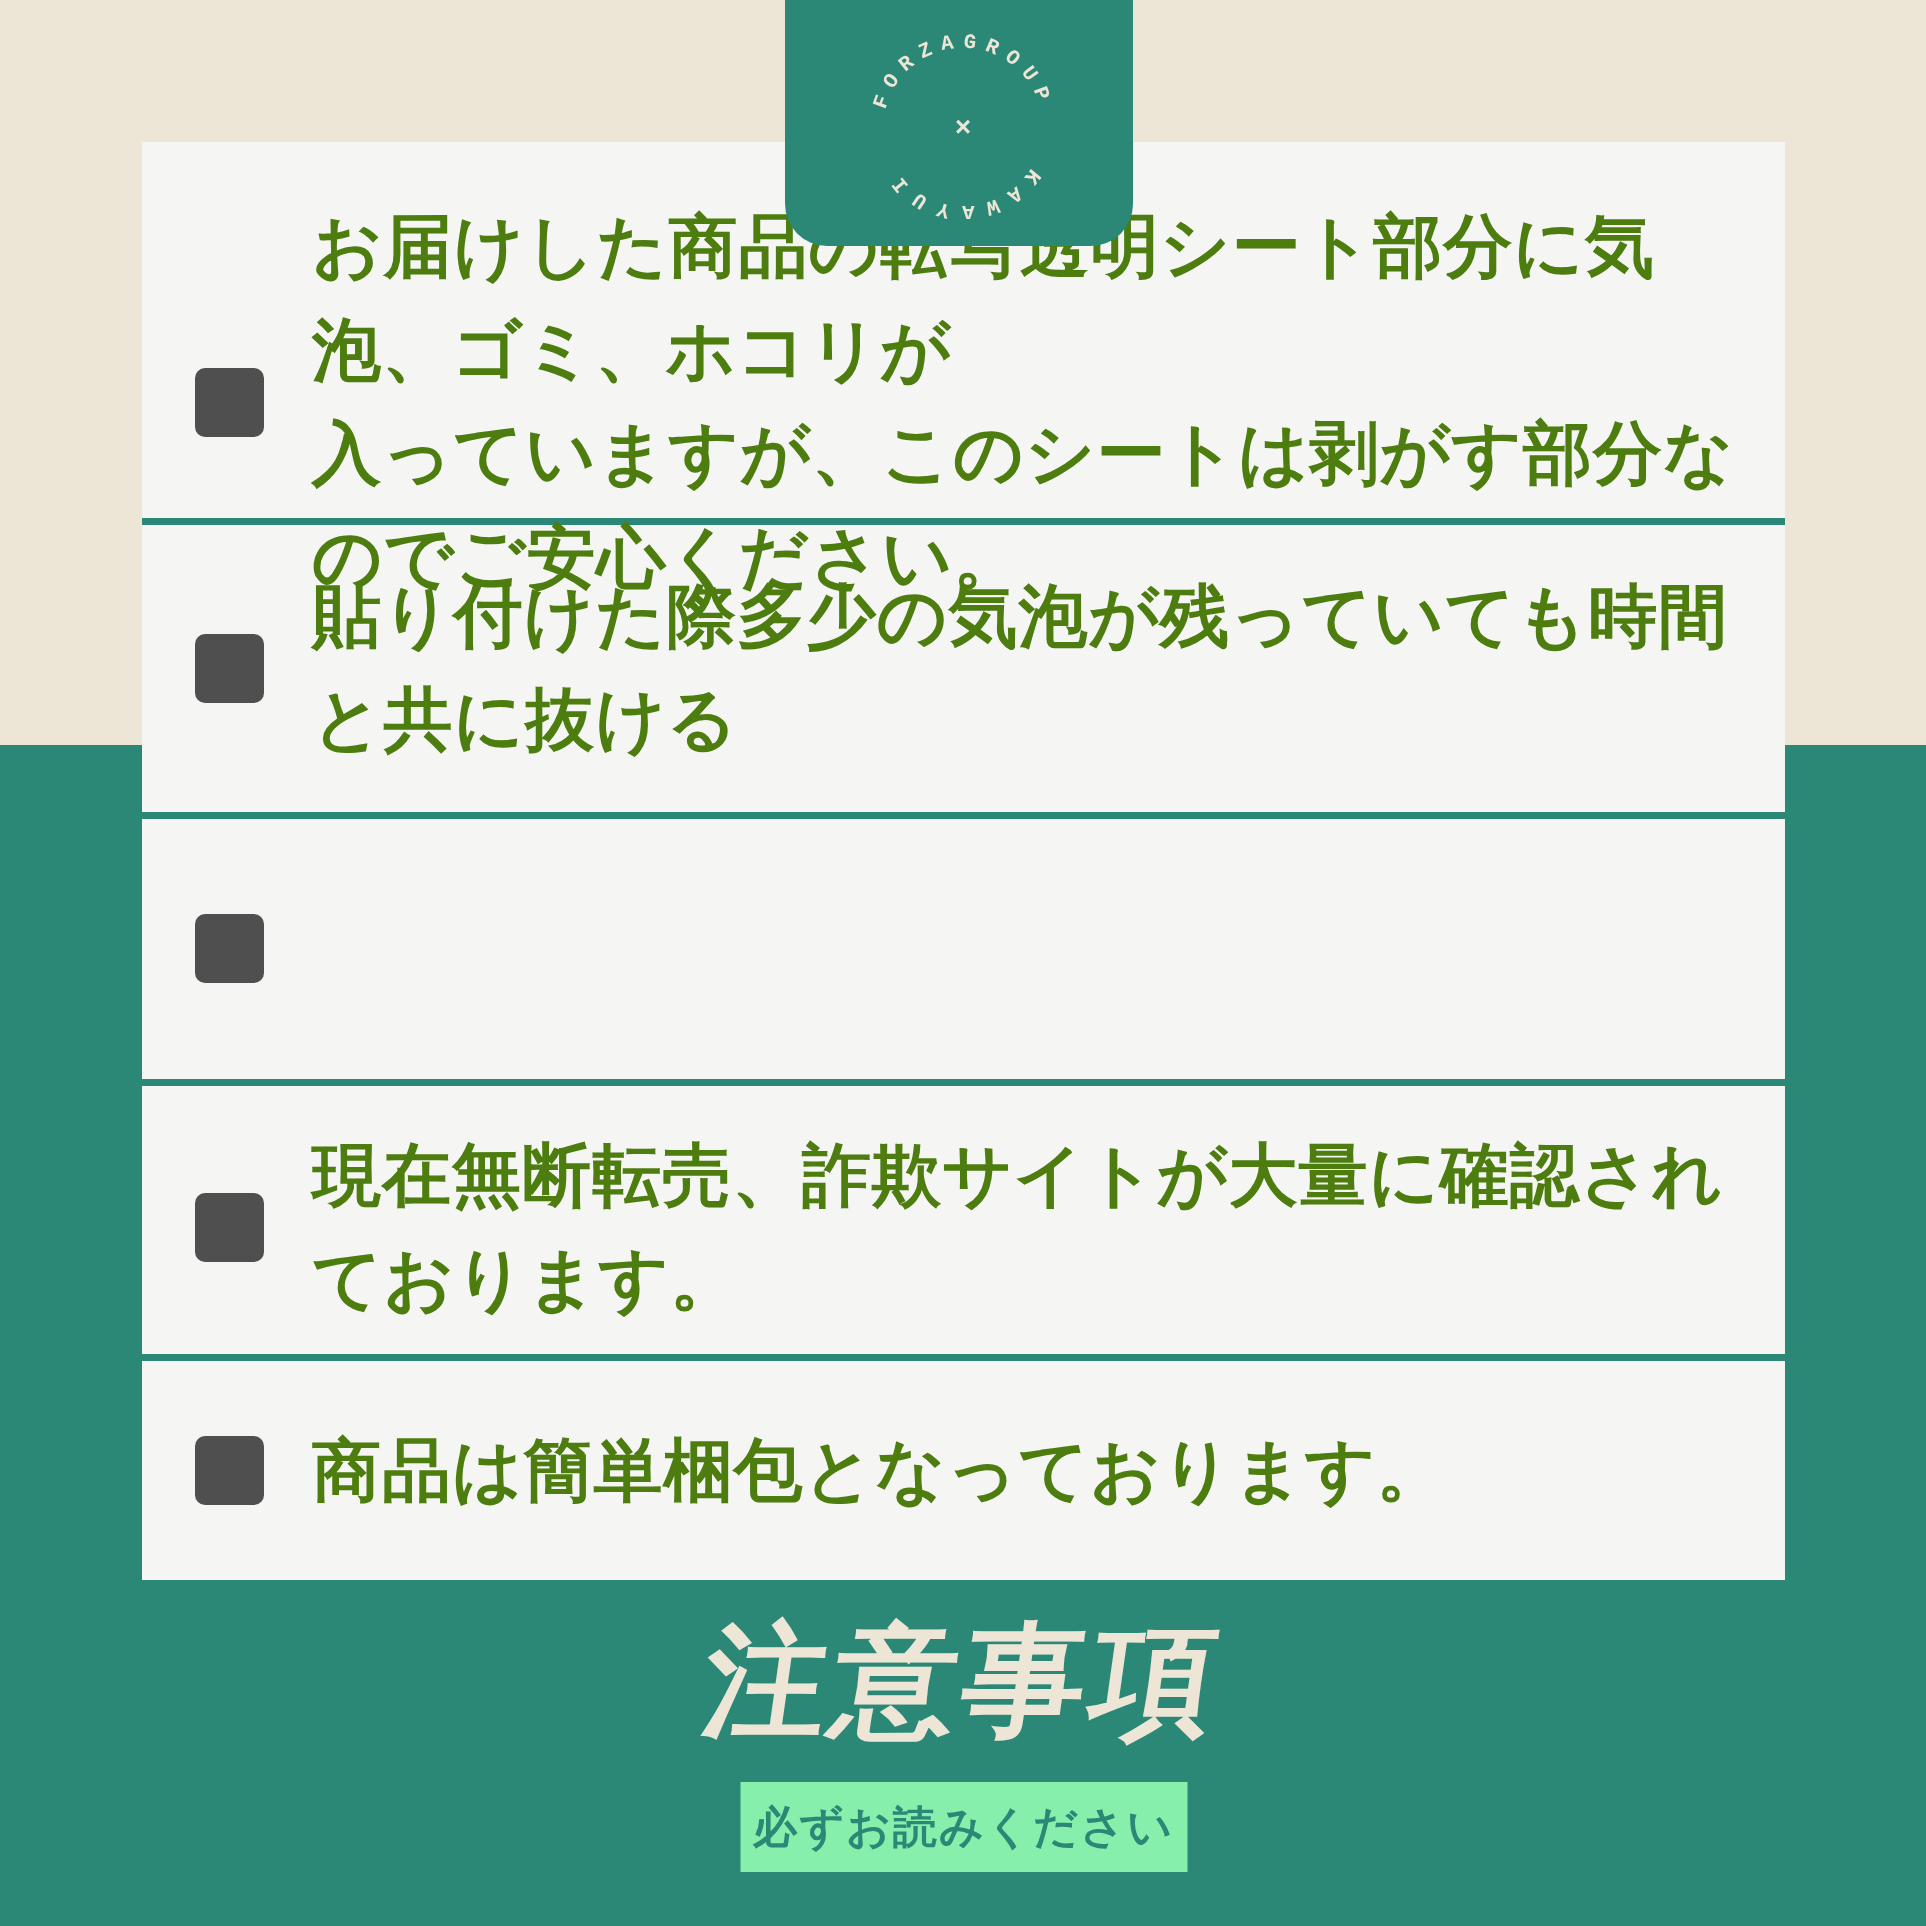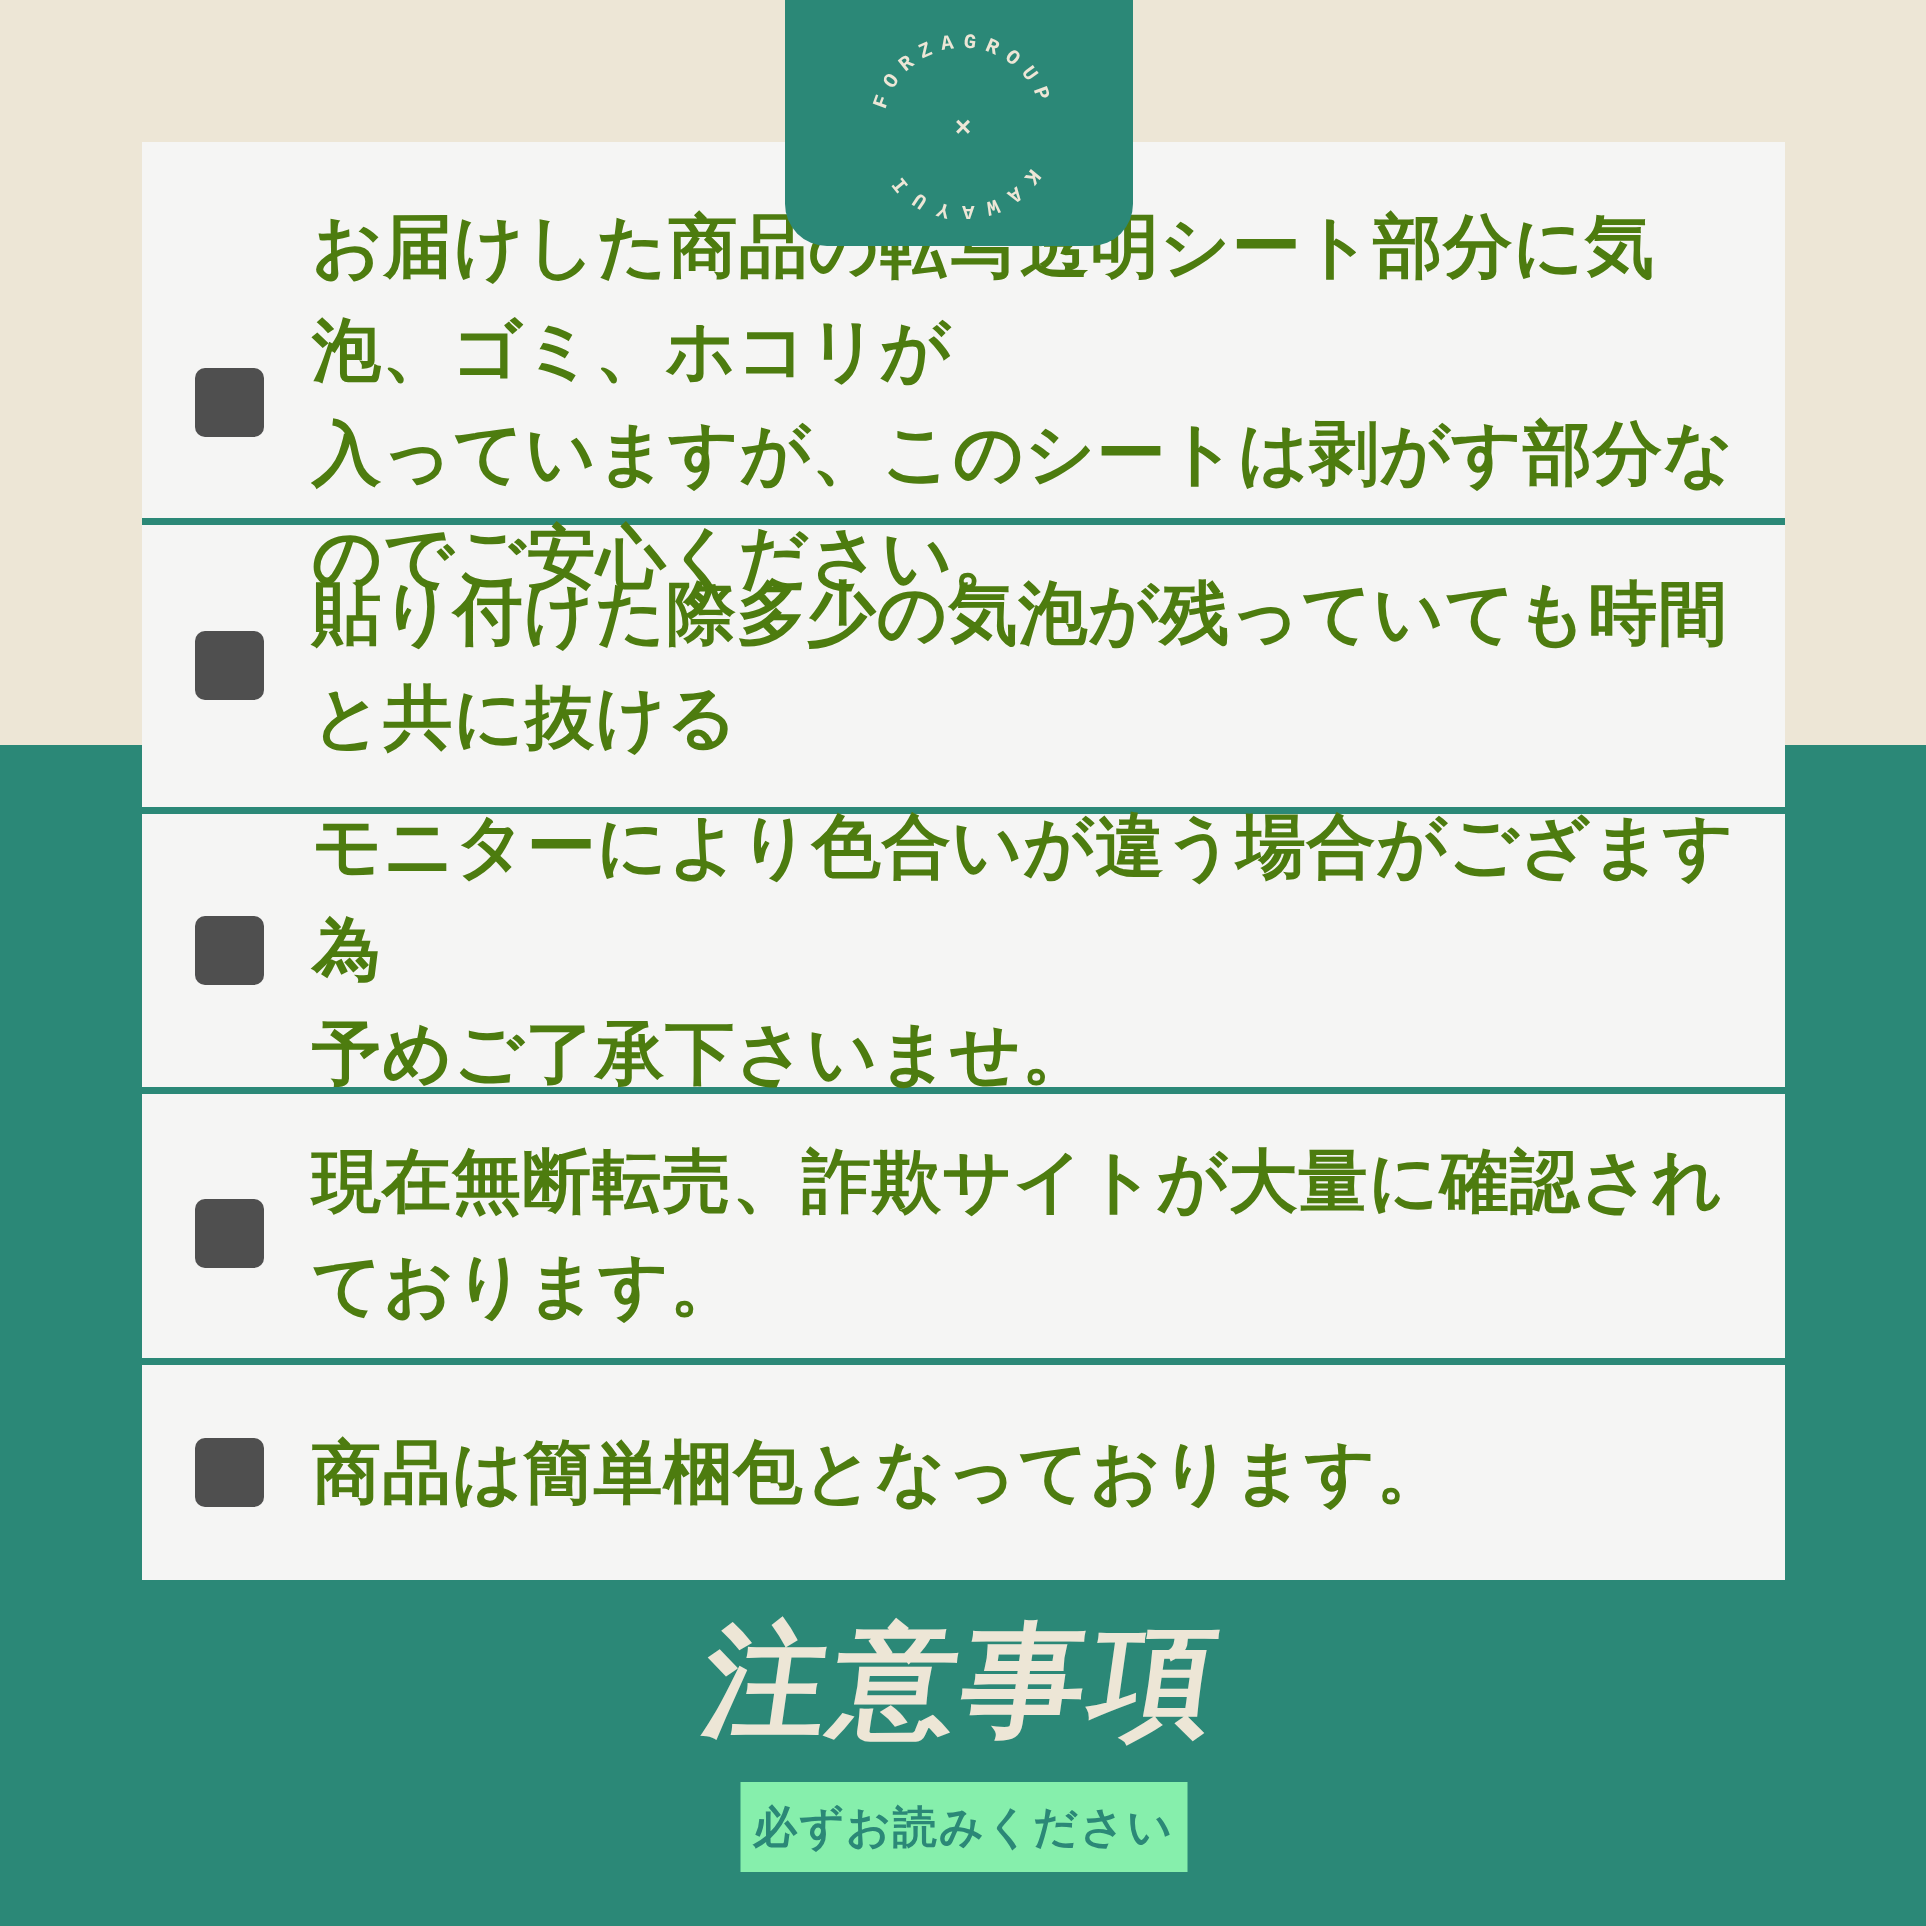--- a/index.html
+++ b/index.html
@@ -98,24 +98,20 @@
 
     <div class="section s2">
       <div class="marker"></div>
       <div class="note-text">
         <div>貼り付けた際多少の気泡が残っていても時間と共に抜ける</div>
       </div>
     </div>
 
     <div class="section s3">
       <div class="marker"></div>
-      <div class="note-text">
-        <div>モニターにより色合いが違う場合がござます為</div>
-        <div>予めご了承下さいませ。</div>
-      </div>
     </div>
 
     <div class="section s4">
       <div class="marker"></div>
       <div class="note-text">
         <div>現在無断転売、詐欺サイトが大量に確認されております。</div>
       </div>
     </div>
 
     <div class="section s5">

